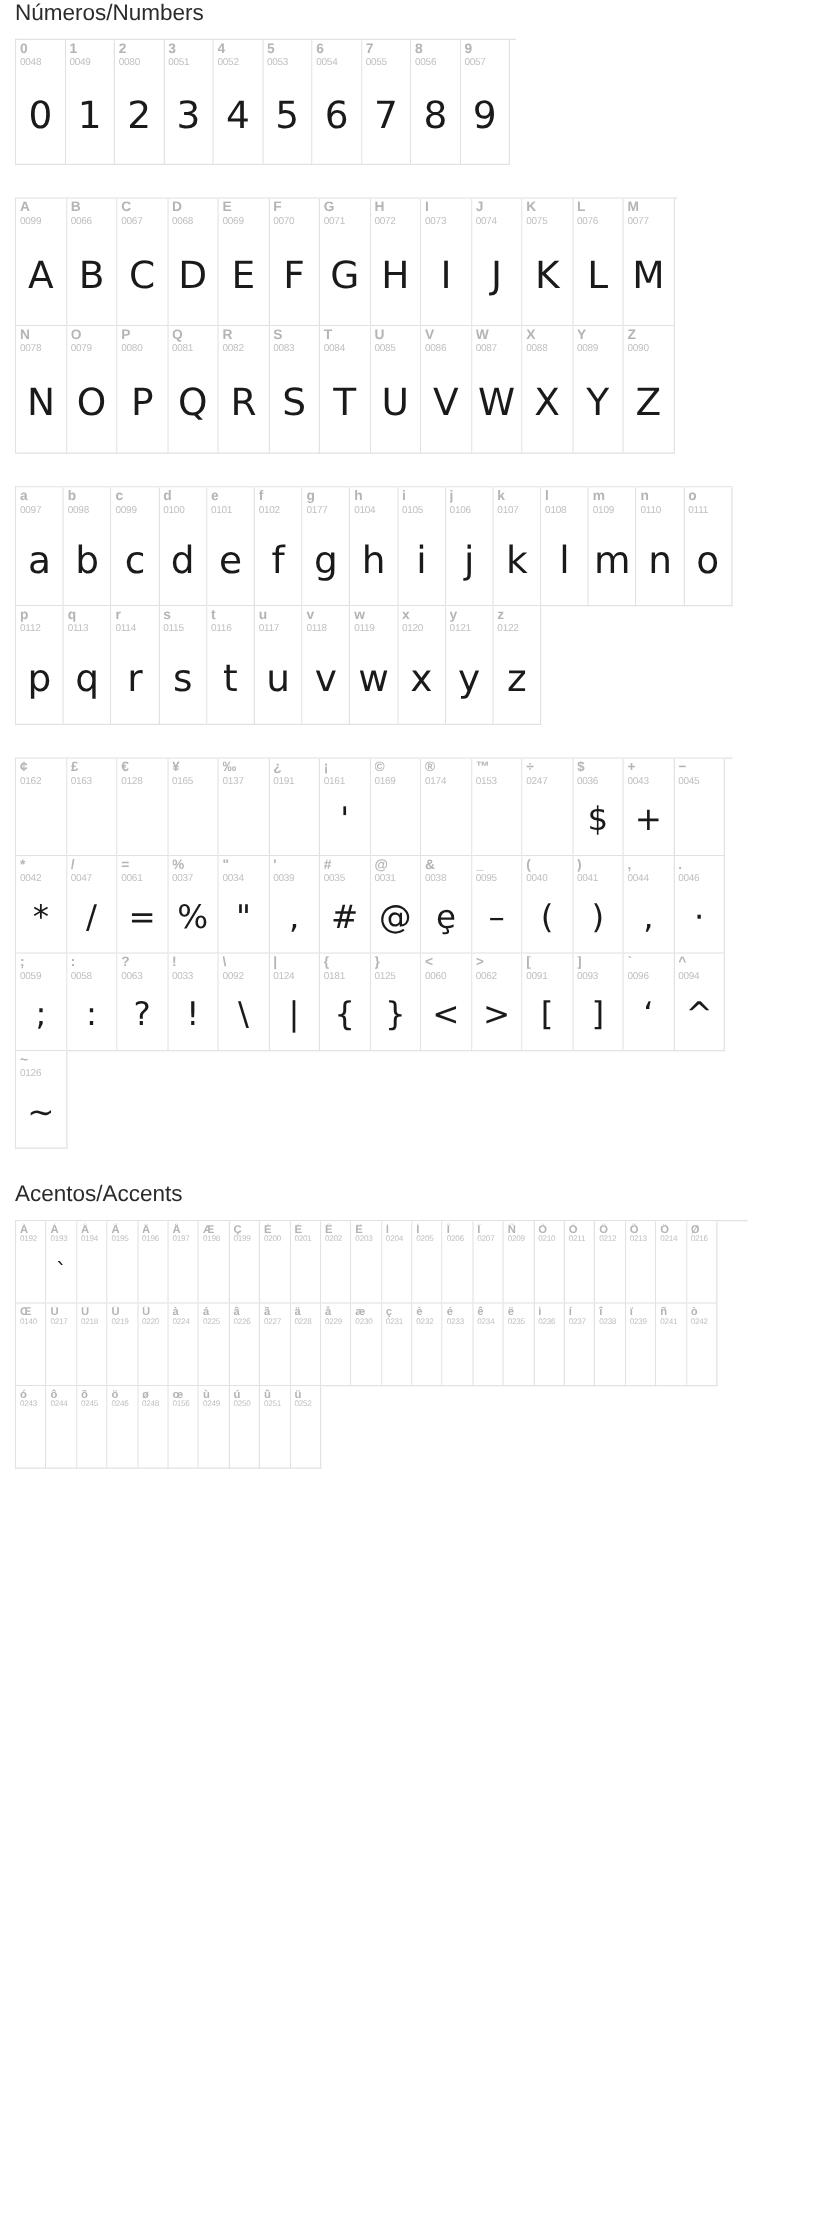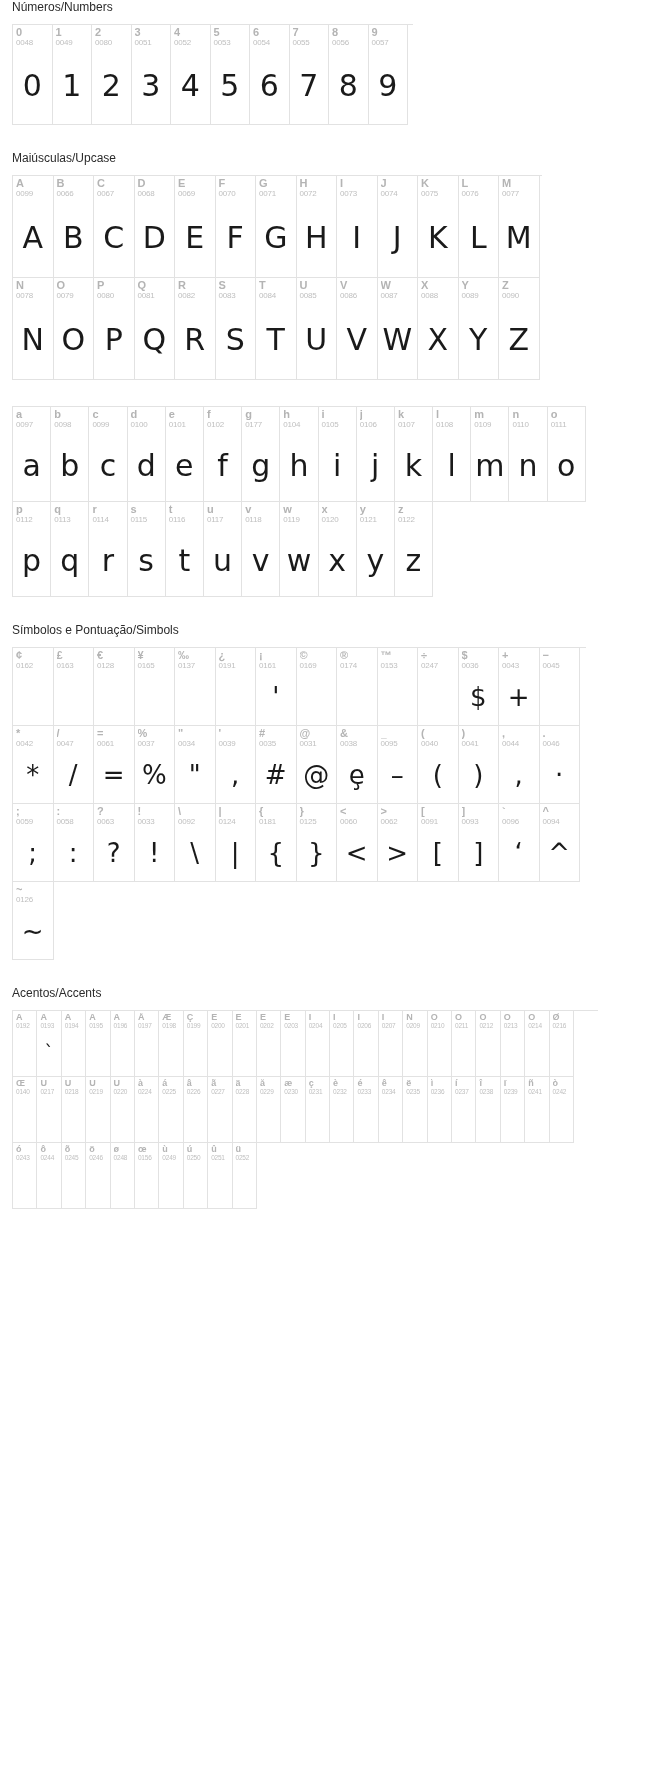--- a/index.html
+++ b/index.html
@@ -5,21 +5,21 @@
   html,body{margin:0;padding:0;background:#ffffff;}
   body{
     width:661px;
     font-family:"Liberation Sans", sans-serif;
     color:#222;
     -webkit-font-smoothing:antialiased;
   }
   .page{width:661px;padding:0 0 20px 0;box-sizing:border-box;}
   .section{margin:0 0 26px 0;}
   .section-title{
-    font-size:12px;
+    font-size:18px;
     color:#2b2b2b;
     margin:0 0 10px 12px;
     font-weight:400;
   }
   .grid{
     display:flex;
     flex-wrap:wrap;
     margin-left:12px;
     border-top:1px solid #e2e2e2;
     border-left:1px solid #e2e2e2;
@@ -159,21 +159,20 @@
         <div class="cell">
           <div class="meta">
             <span class="ch">9</span>
             <span class="code">0057</span>
           </div>
           <div class="glyph">9</div>
         </div>
       </div>
     </div>
     <div class="section">
-      <div class="section-title">Maiúsculas/Upcase</div>
       <div class="grid g-up w-up">
         <div class="cell">
           <div class="meta">
             <span class="ch">A</span>
             <span class="code">0099</span>
           </div>
           <div class="glyph">A</div>
         </div>
         <div class="cell">
           <div class="meta">
@@ -532,21 +531,20 @@
         <div class="cell">
           <div class="meta">
             <span class="ch">z</span>
             <span class="code">0122</span>
           </div>
           <div class="glyph">z</div>
         </div>
       </div>
     </div>
     <div class="section">
-      <div class="section-title">Símbolos e Pontuação/Simbols</div>
       <div class="grid g-sym w-sym">
         <div class="cell">
           <div class="meta">
             <span class="ch">¢</span>
             <span class="code">0162</span>
           </div>
           <div class="glyph"></div>
         </div>
         <div class="cell">
           <div class="meta">

